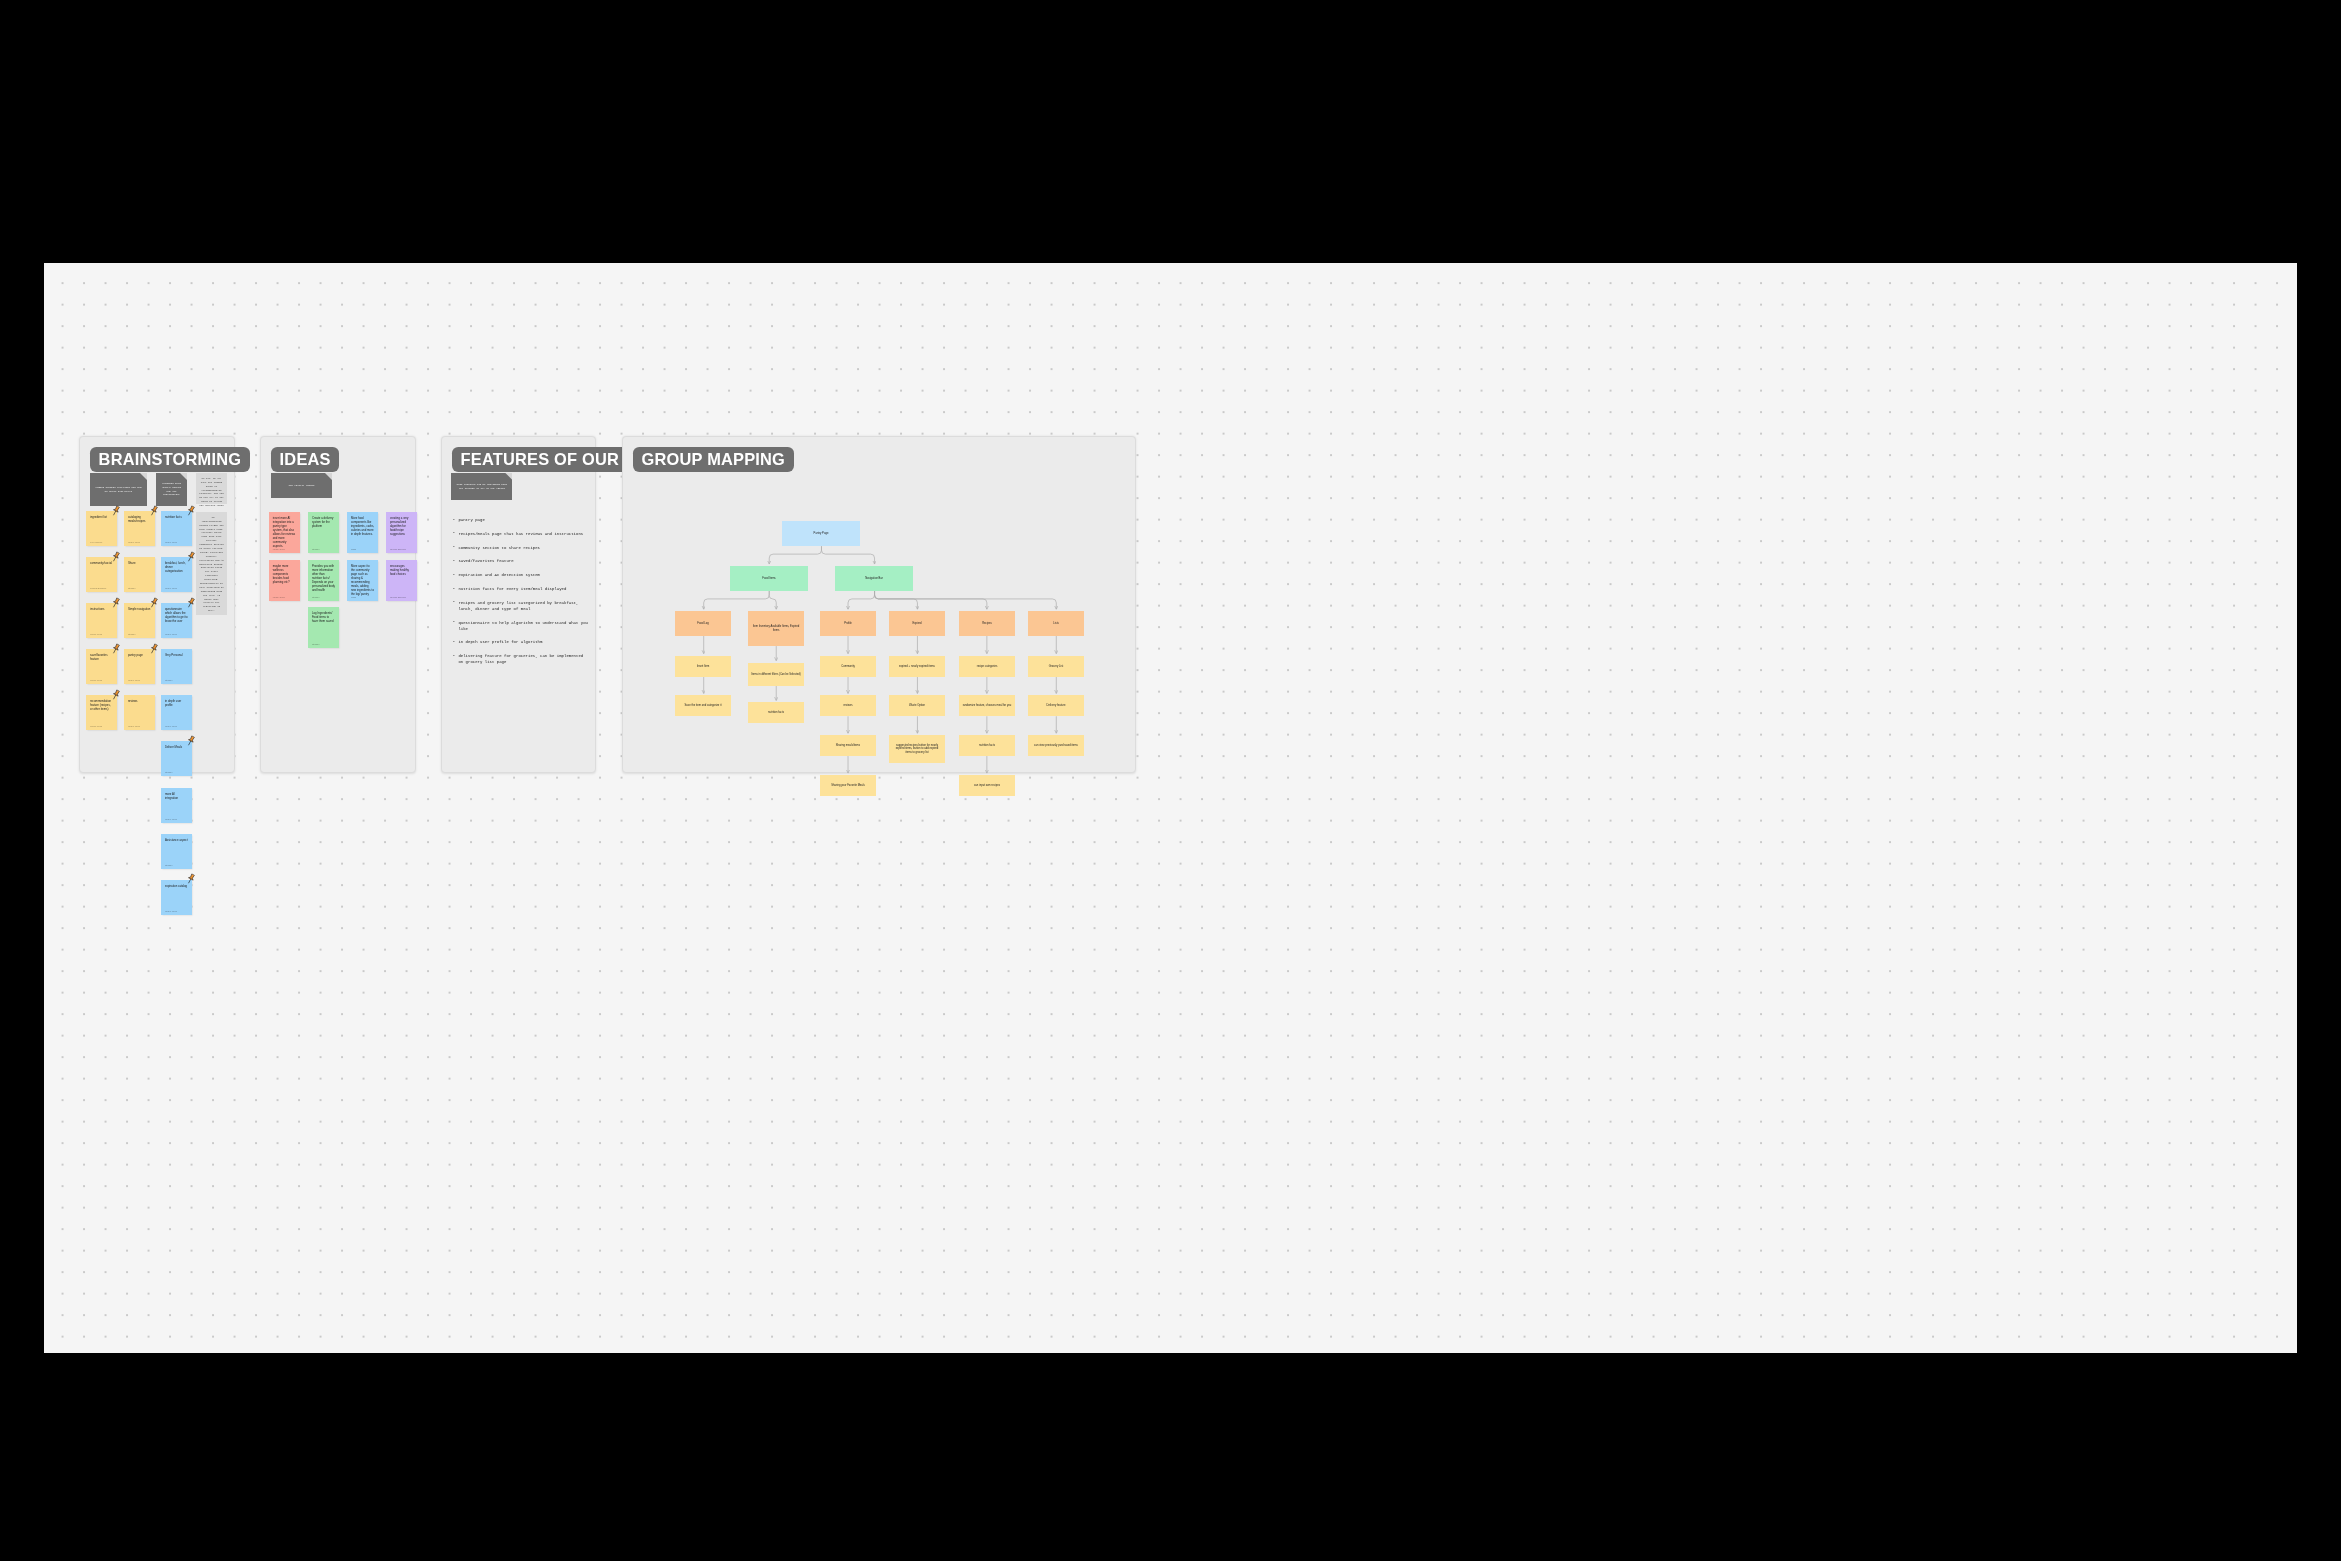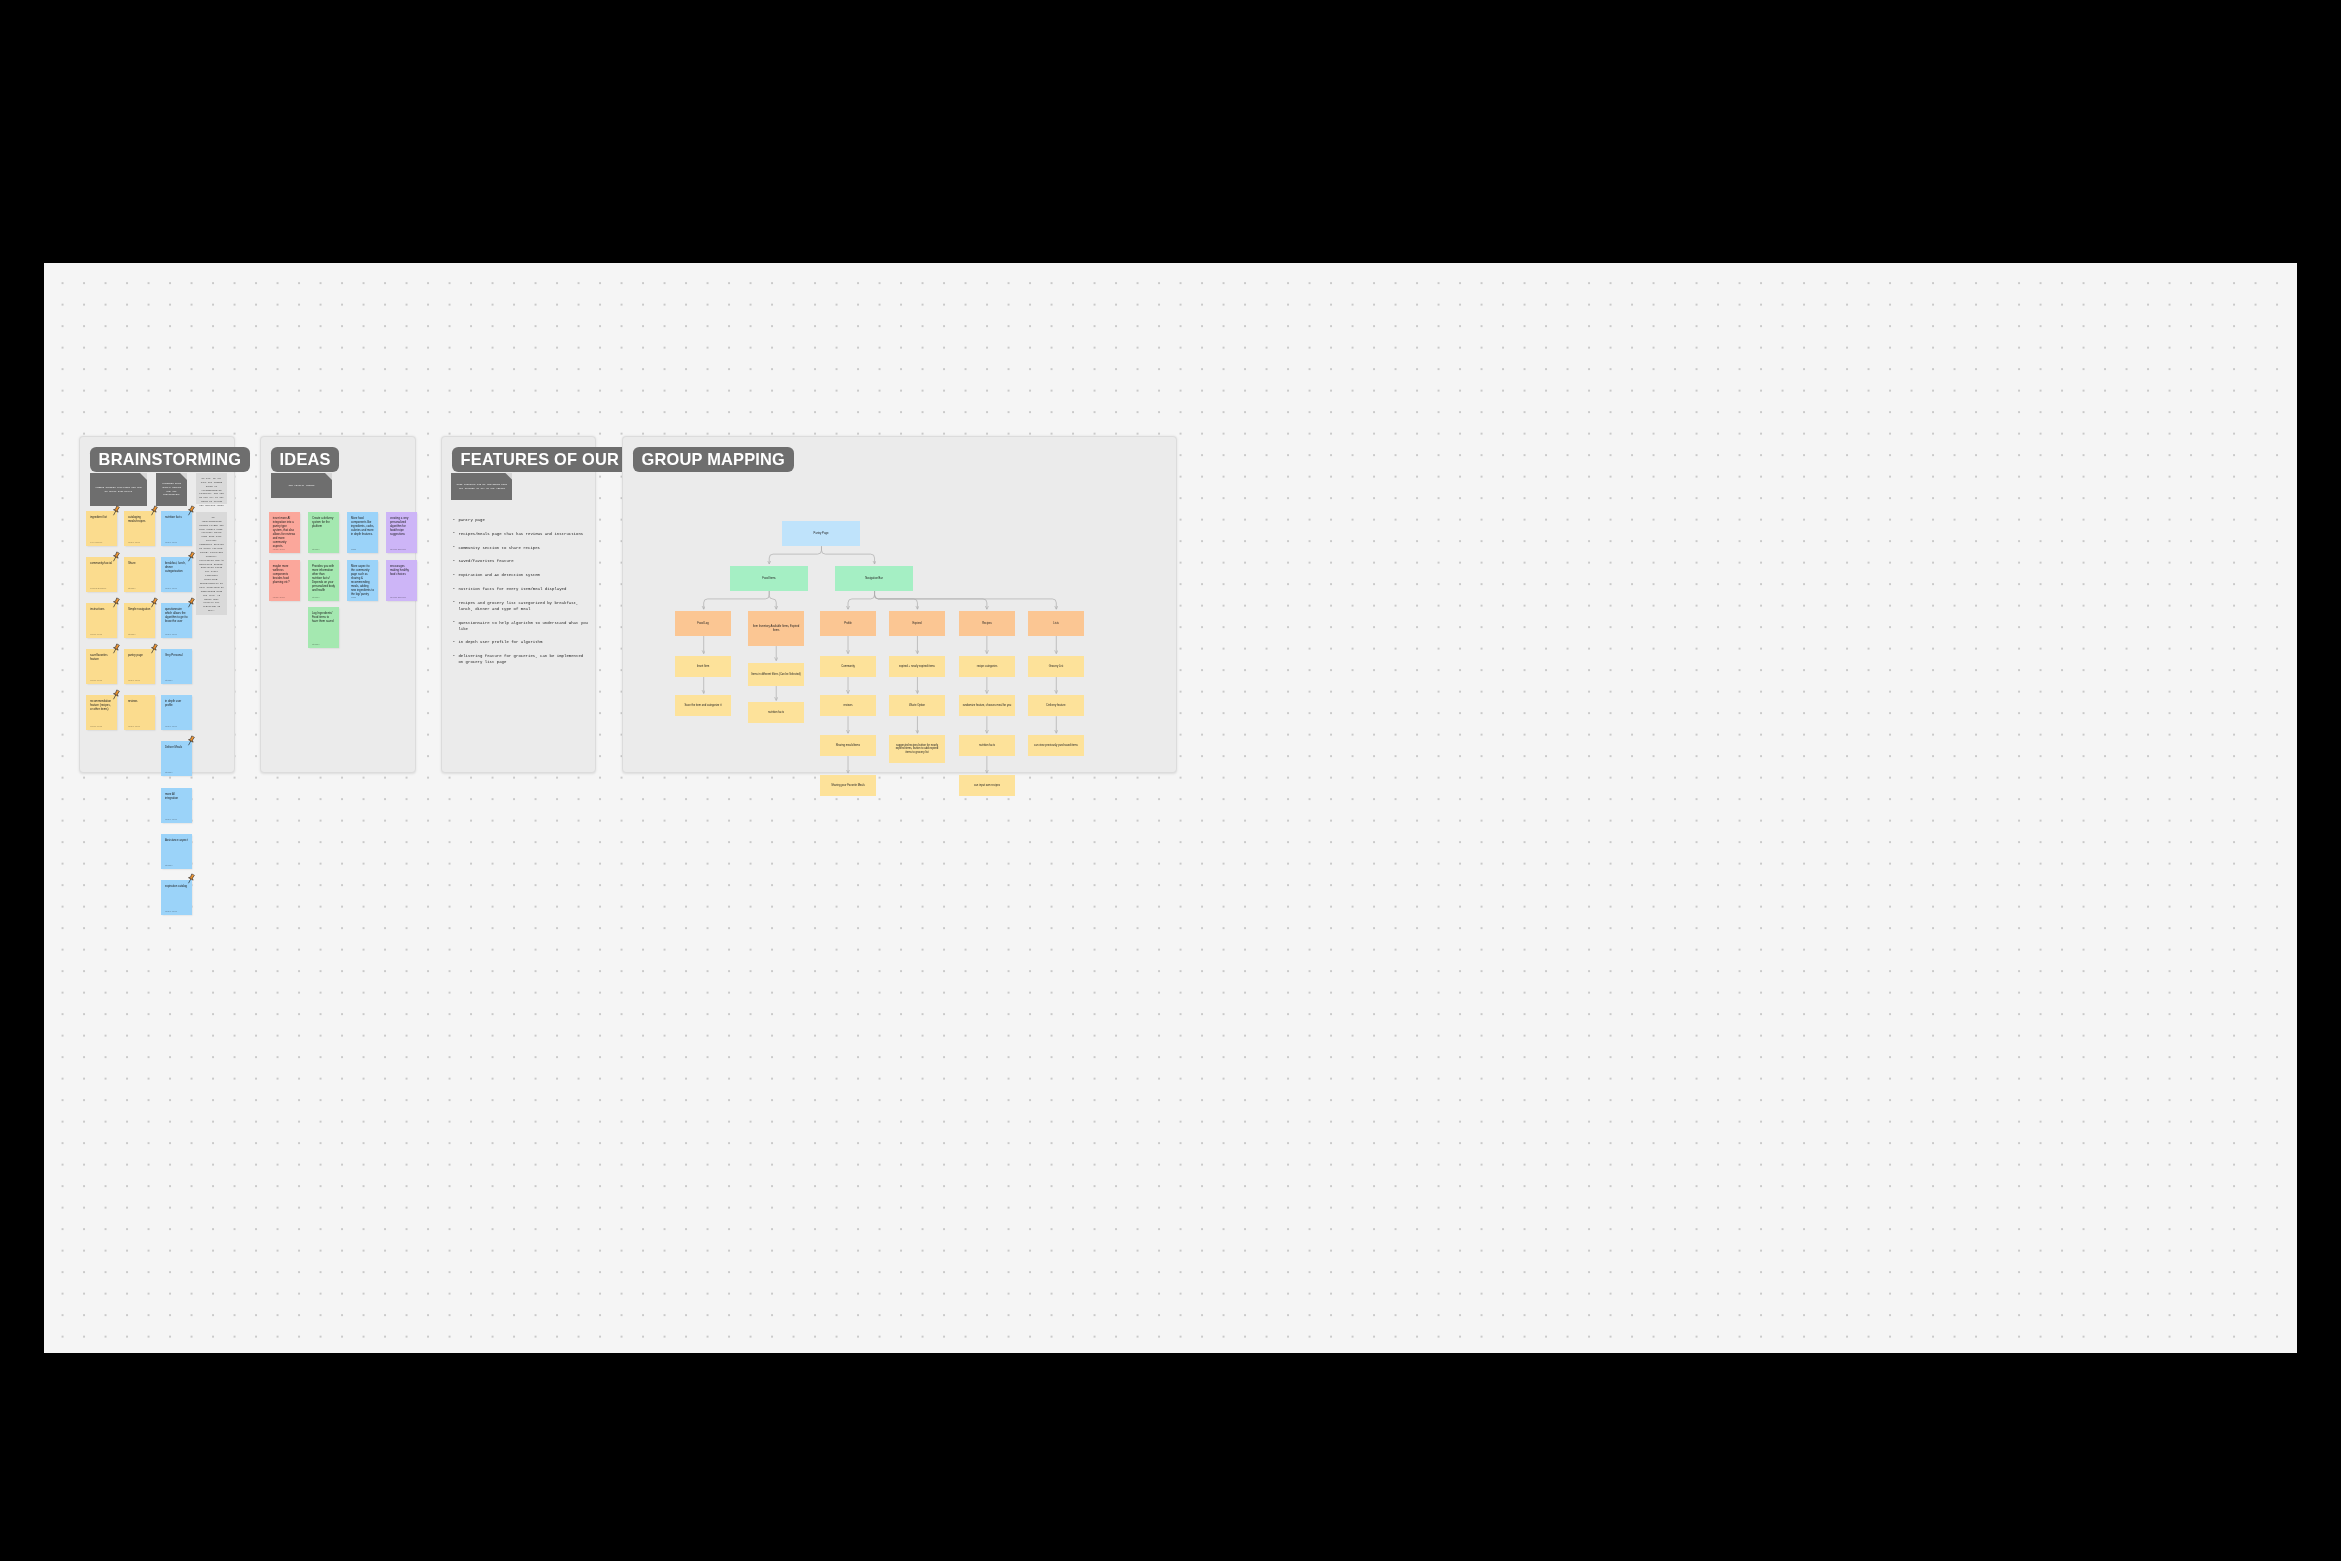--- a/index.html
+++ b/index.html
@@ -41,21 +41,21 @@
     font-weight: 700;
     letter-spacing: 0.2px;
     line-height: 1;
     white-space: nowrap;
   }
 
   
   #board-brainstorming { left: 35px;  top: 173px; width: 156px; height: 337px; }
   #board-ideas         { left: 216px; top: 173px; width: 156px; height: 337px; }
   #board-features      { left: 397px; top: 173px; width: 155px; height: 337px; }
-  #board-mapping       { left: 578px; top: 173px; width: 555px; height: 337px; }
+  #board-mapping       { left: 578px; top: 173px; width: 514px; height: 337px; }
 
   
   .prompt {
     position: absolute;
     background: #6e6e6e;
     color: #ffffff;
     font-family: "Liberation Mono", monospace;
     font-size: 2.4px;
     line-height: 1.55;
     text-align: center;

